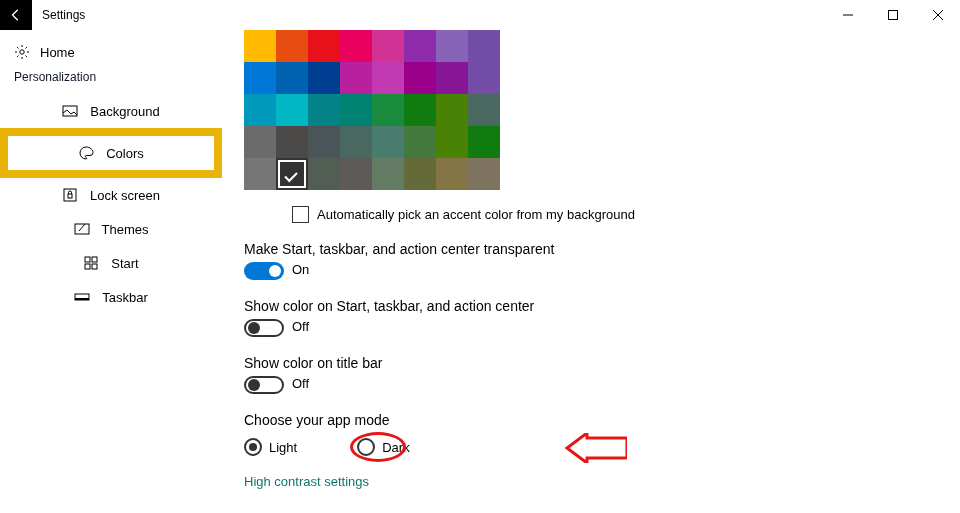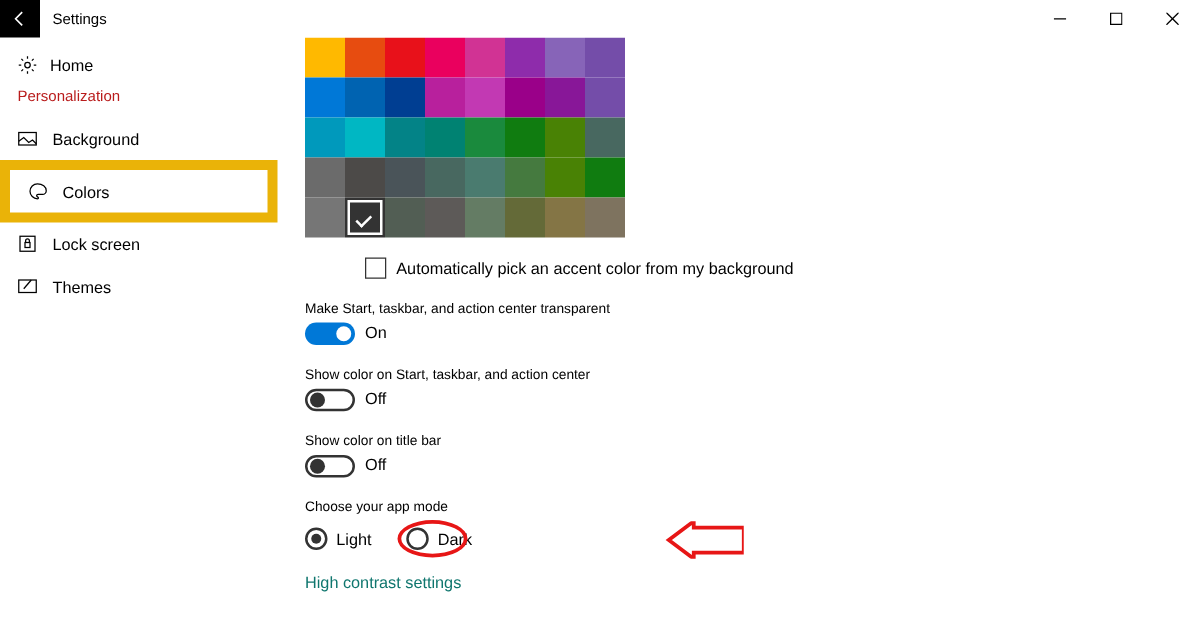--- a/index.html
+++ b/index.html
@@ -11,46 +11,46 @@
   .win-controls { margin-left: auto; display: flex; }
   .win-btn { width: 45px; height: 30px; display: flex; align-items: center; justify-content: center; font-size: 11px; }
 
   .content { display: flex; height: calc(100% - 30px); }
 
   .sidebar { width: 222px; padding-top: 8px; flex-shrink: 0; }
   .home-row { display: flex; align-items: flex-end; padding: 6px 14px; gap: 10px; font-size: 13px; }
   .home-row svg, .sidebar-item svg { width: 16px; height: 16px; flex-shrink: 0; }
   .search-box { margin: 10px 10px 14px 10px; height: 28px; border: 1px solid #999; display: flex; align-items: center; padding: 0 8px; justify-content: space-between; }
   .search-box input { border: none; outline: none; font-size: 12px; width: 160px; }
-  .category-label { padding: 4px 14px; font-size: 12px; color: #b91c1c; margin-bottom: 6px; }
-  .sidebar-item { display: flex; align-items: center; padding: 9px 14px; gap: 12px; font-size: 13px; }
+  .category-label { padding: 4px 14px; font-size: 12px; color: #0f172a; margin-bottom: 6px; }
+  .sidebar-item { display: flex; align-items: center; padding: 9px 14px; gap: 12px; font-size: 13px; justify-content: center; }
   .sidebar-item.highlighted { border: 8px solid #eab308; }
 
   .main { padding-left: 22px; padding-top: 0; flex: 1; overflow: hidden; }
 
   .swatch-grid { display: grid; grid-template-columns: repeat(8, 32px); grid-auto-rows: 32px; gap: 0; width: 256px; }
   .swatch { width: 32px; height: 32px; position: relative; }
   .swatch.selected::after {
     content: ""; position: absolute; left: 9px; top: 14px; width: 10px; height: 5px;
     border-left: 2px solid #fff; border-bottom: 2px solid #fff; transform: rotate(-45deg);
   }
   .swatch.selected { outline: 2px solid #fff; outline-offset: -4px; }
 
   .check-row { display: flex; align-items: center; gap: 8px; margin-top: 16px; padding-left: 48px; }
   .chk { width: 17px; height: 17px; border: 1px solid #333; }
 
-  .setting-label { font-size: 11px; margin-top: 18px; }
+  .setting-label { font-size: 14px; margin-top: 18px; }
   .toggle-row { display: flex; gap: 8px; margin-top: 5px; }
   .toggle { width: 40px; height: 18px; border-radius: 10px; position: relative; }
   .toggle.on { background: #0078d7; }
   .toggle.on::after { content: ""; position: absolute; right: 3px; top: 3px; width: 12px; height: 12px; border-radius: 50%; background: #fff; }
   .toggle.off { border: 2px solid #333; }
   .toggle.off::after { content: ""; position: absolute; left: 2px; top: 1px; width: 12px; height: 12px; border-radius: 50%; background: #333; }
 
-  .radio-row { display: flex; gap: 28px; margin-top: 10px; align-items: center; position: relative; }
+  .radio-row { display: flex; gap: 60px; margin-top: 10px; align-items: center; position: relative; }
   .radio-opt { display: flex; align-items: center; gap: 7px; position: relative; }
   .radio { width: 18px; height: 18px; border: 2px solid #333; border-radius: 50%; position: relative; }
   .radio.checked::after { content:""; position:absolute; left:3px; top:3px; width:8px; height:8px; border-radius:50%; background:#333; }
   .radio-highlight { position: absolute; border: 3px solid #e71616; border-radius: 50%/50%; width: 56px; height: 30px; left: -7px; top: -6px; pointer-events:none; }
 
   .arrow { position: absolute; left: 180px; top: -5px; pointer-events: none; }
 
   .link-text { color: #0f766e; font-size: 13px; margin-top: 18px; }
 </style>
 </head>
@@ -114,20 +114,36 @@
           <path d="M6.5 7V5.5a1.5 1.5 0 013 0V7" fill="none" stroke="#000"></path>
         </svg>
       <span>Lock screen</span>
     </div>
     <div class="sidebar-item">
       <svg viewBox="0 0 16 16">
           <rect x="1" y="3" width="14" height="10" fill="none" stroke="#000"></rect>
           <path d="M11 3l-6 7" stroke="#000"></path>
         </svg>
       <span>Themes</span>
+    </div>
+    <div class="sidebar-item">
+      <svg viewBox="0 0 16 16">
+          <rect x="2" y="2" width="5" height="5" stroke="#000" fill="none"></rect>
+          <rect x="9" y="2" width="5" height="5" stroke="#000" fill="none"></rect>
+          <rect x="2" y="9" width="5" height="5" stroke="#000" fill="none"></rect>
+          <rect x="9" y="9" width="5" height="5" stroke="#000" fill="none"></rect>
+        </svg>
+      <span>Start</span>
+    </div>
+    <div class="sidebar-item">
+      <svg viewBox="0 0 16 16">
+          <rect x="1" y="5" width="14" height="6" fill="none" stroke="#000"></rect>
+          <rect x="1" y="9" width="14" height="2" fill="#000"></rect>
+        </svg>
+      <span>Taskbar</span>
     </div>
   </div>
 
   <div class="main">
     <div class="swatch-grid" id="swatches">
         <div class="swatch" style="background: rgb(255, 185, 0);"></div>
         <div class="swatch" style="background: rgb(231, 76, 16);"></div>
         <div class="swatch" style="background: rgb(232, 17, 26);"></div>
         <div class="swatch" style="background: rgb(234, 0, 94);"></div>
         <div class="swatch" style="background: rgb(209, 51, 148);"></div>

